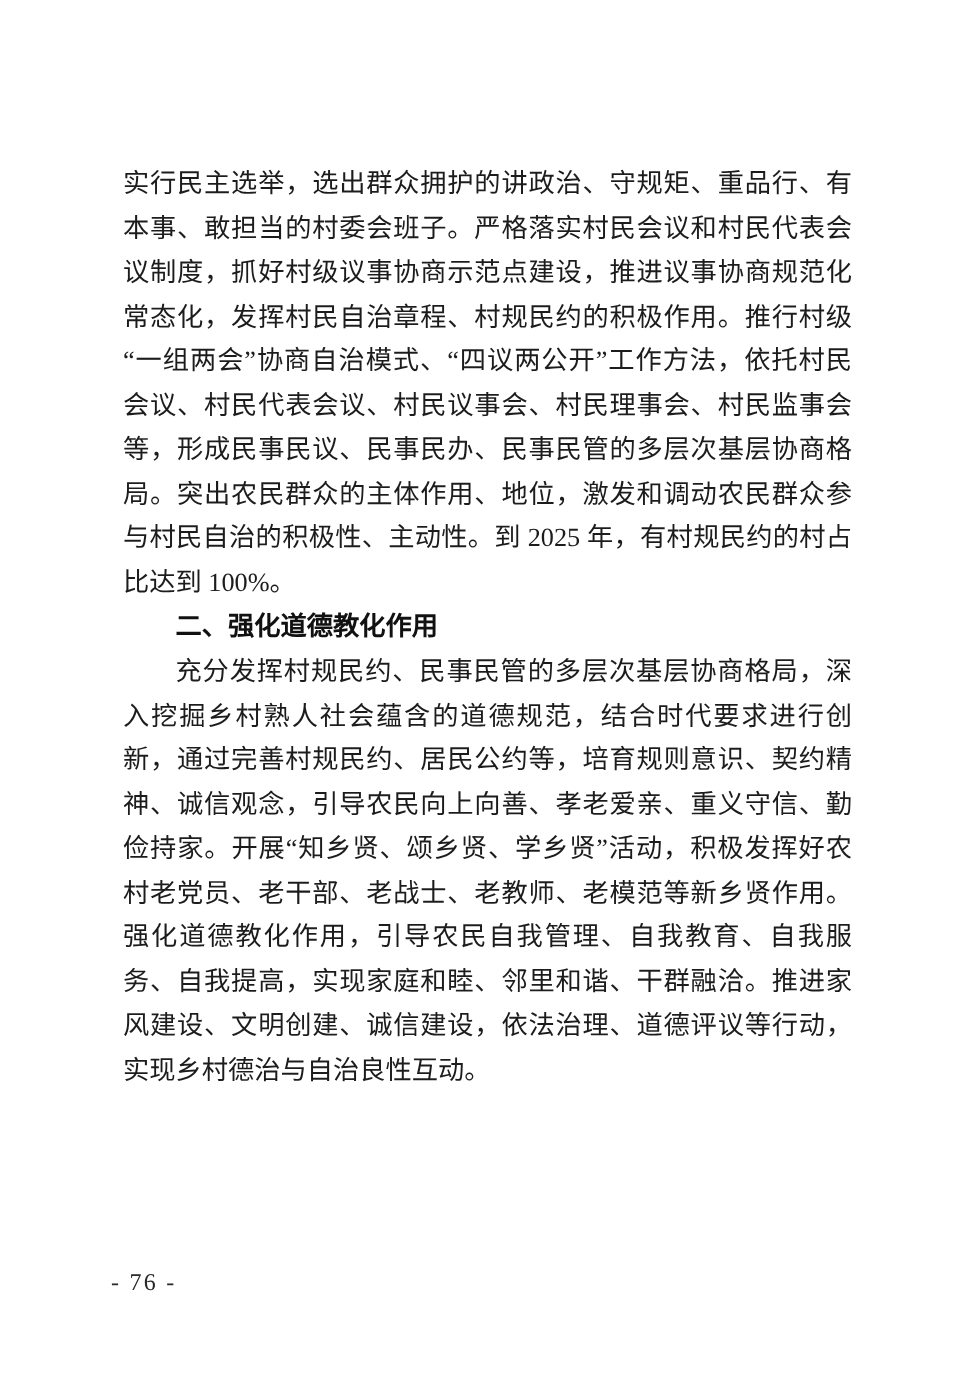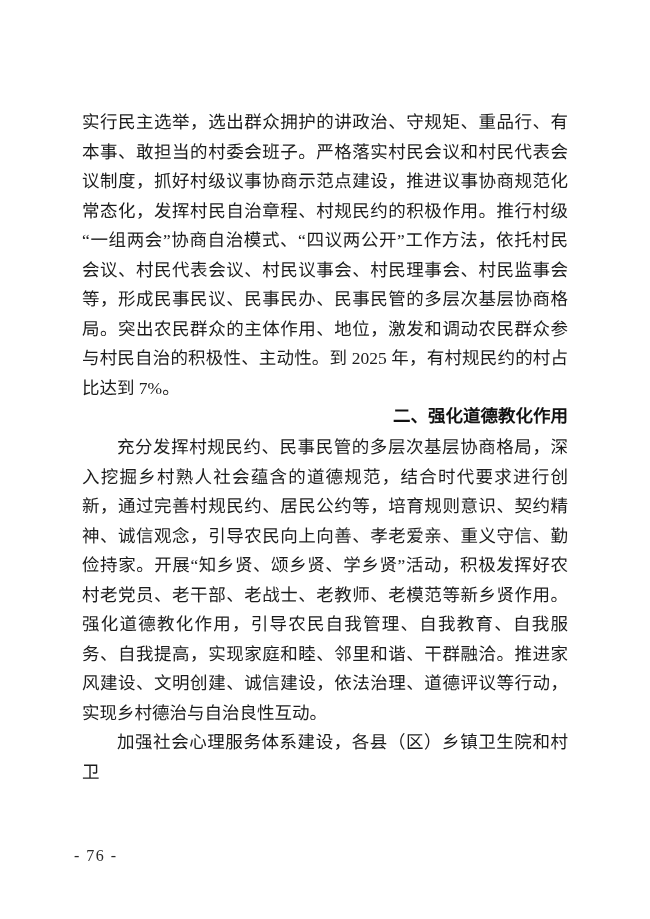--- a/index.html
+++ b/index.html
@@ -31,42 +31,41 @@
     word-break: break-all;
   }
   .indent-2em {
     text-indent: 2em;
   }
   .no-indent {
     text-indent: 0;
   }
   .section-heading {
     margin: 0;
-    font-family: Liberation Mono, monospace;
+    font-family: Liberation Serif, serif;
     font-weight: bold;
     font-size: 17.5px;
     line-height: 29.55px;
     color: #111111;
     text-indent: 2em;
-    text-align: right;
+    text-align: left;
   }
   .page-number {
     position: absolute;
     left: 74px;
     top: 847px;
     font-size: 16px;
     letter-spacing: 1.5px;
     color: #2a2a2a;
     font-family: "Liberation Serif", "DejaVu Serif", serif;
   }
 </style>
 </head>
 <body>
 
 <div class="page">
   <main class="content">
-    <p class="body-text no-indent">实行民主选举，选出群众拥护的讲政治、守规矩、重品行、有本事、敢担当的村委会班子。严格落实村民会议和村民代表会议制度，抓好村级议事协商示范点建设，推进议事协商规范化常态化，发挥村民自治章程、村规民约的积极作用。推行村级“一组两会”协商自治模式、“四议两公开”工作方法，依托村民会议、村民代表会议、村民议事会、村民理事会、村民监事会等，形成民事民议、民事民办、民事民管的多层次基层协商格局。突出农民群众的主体作用、地位，激发和调动农民群众参与村民自治的积极性、主动性。到 2025 年，有村规民约的村占比达到 7%。</p>
+    <p class="body-text no-indent">实行民主选举，选出群众拥护的讲政治、守规矩、重品行、有本事、敢担当的村委会班子。严格落实村民会议和村民代表会议制度，抓好村级议事协商示范点建设，推进议事协商规范化常态化，发挥村民自治章程、村规民约的积极作用。推行村级“一组两会”协商自治模式、“四议两公开”工作方法，依托村民会议、村民代表会议、村民议事会、村民理事会、村民监事会等，形成民事民议、民事民办、民事民管的多层次基层协商格局。突出农民群众的主体作用、地位，激发和调动农民群众参与村民自治的积极性、主动性。到 2025 年，有村规民约的村占比达到 100%。</p>
     <h2 class="section-heading">二、强化道德教化作用</h2>
     <p class="body-text indent-2em">充分发挥村规民约、民事民管的多层次基层协商格局，深入挖掘乡村熟人社会蕴含的道德规范，结合时代要求进行创新，通过完善村规民约、居民公约等，培育规则意识、契约精神、诚信观念，引导农民向上向善、孝老爱亲、重义守信、勤俭持家。开展“知乡贤、颂乡贤、学乡贤”活动，积极发挥好农村老党员、老干部、老战士、老教师、老模范等新乡贤作用。强化道德教化作用，引导农民自我管理、自我教育、自我服务、自我提高，实现家庭和睦、邻里和谐、干群融洽。推进家风建设、文明创建、诚信建设，依法治理、道德评议等行动，实现乡村德治与自治良性互动。</p>
-    <p class="body-text indent-2em">加强社会心理服务体系建设，各县（区）乡镇卫生院和村卫</p>
   </main>
   <footer class="page-number">- 76 -</footer>
 </div>
 
 </body></html>

